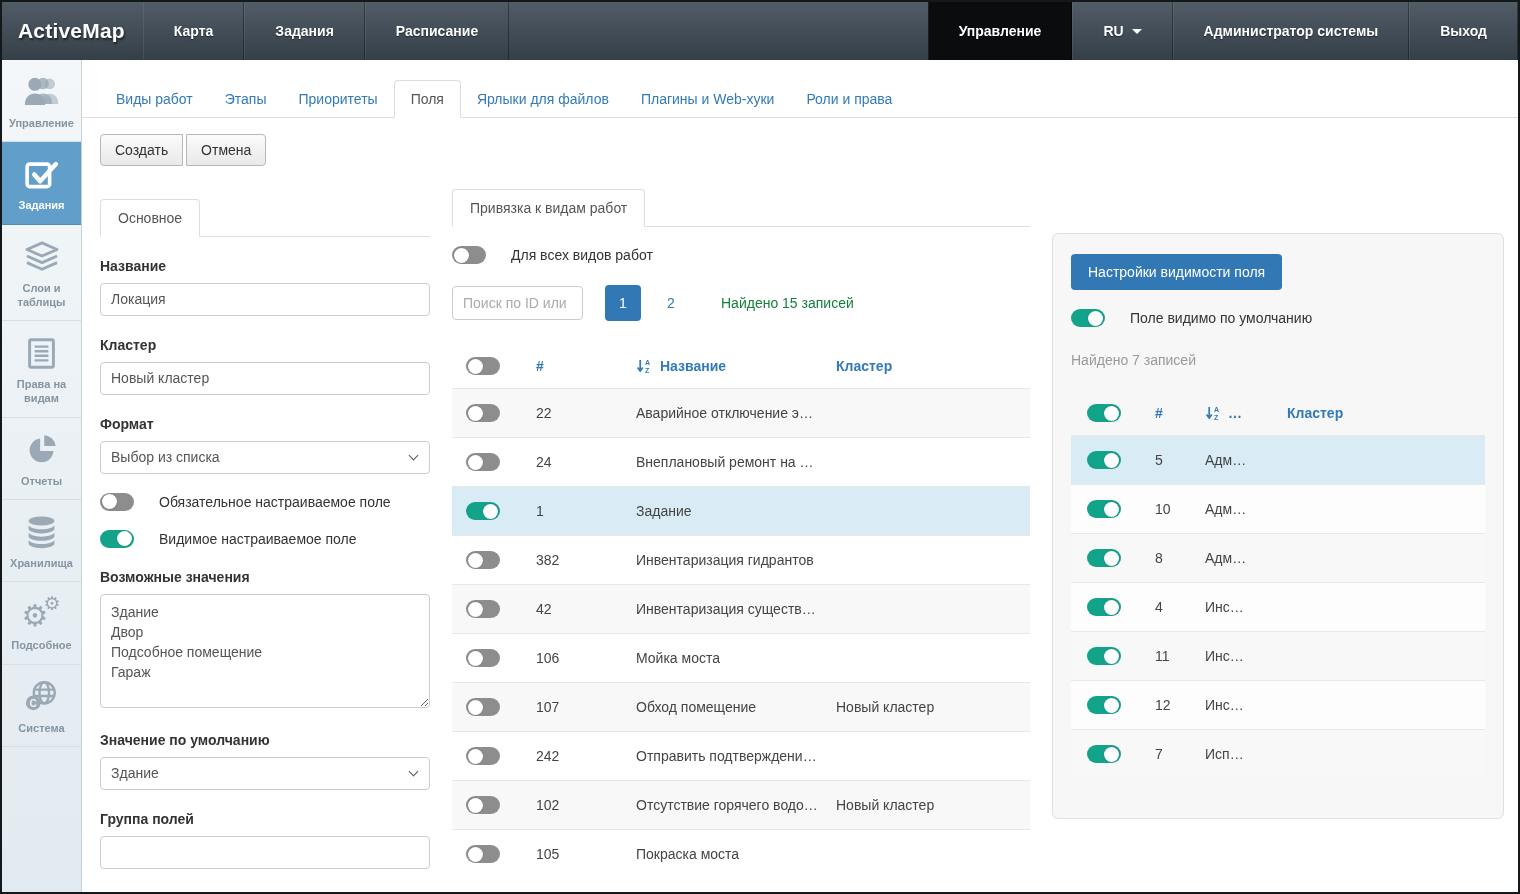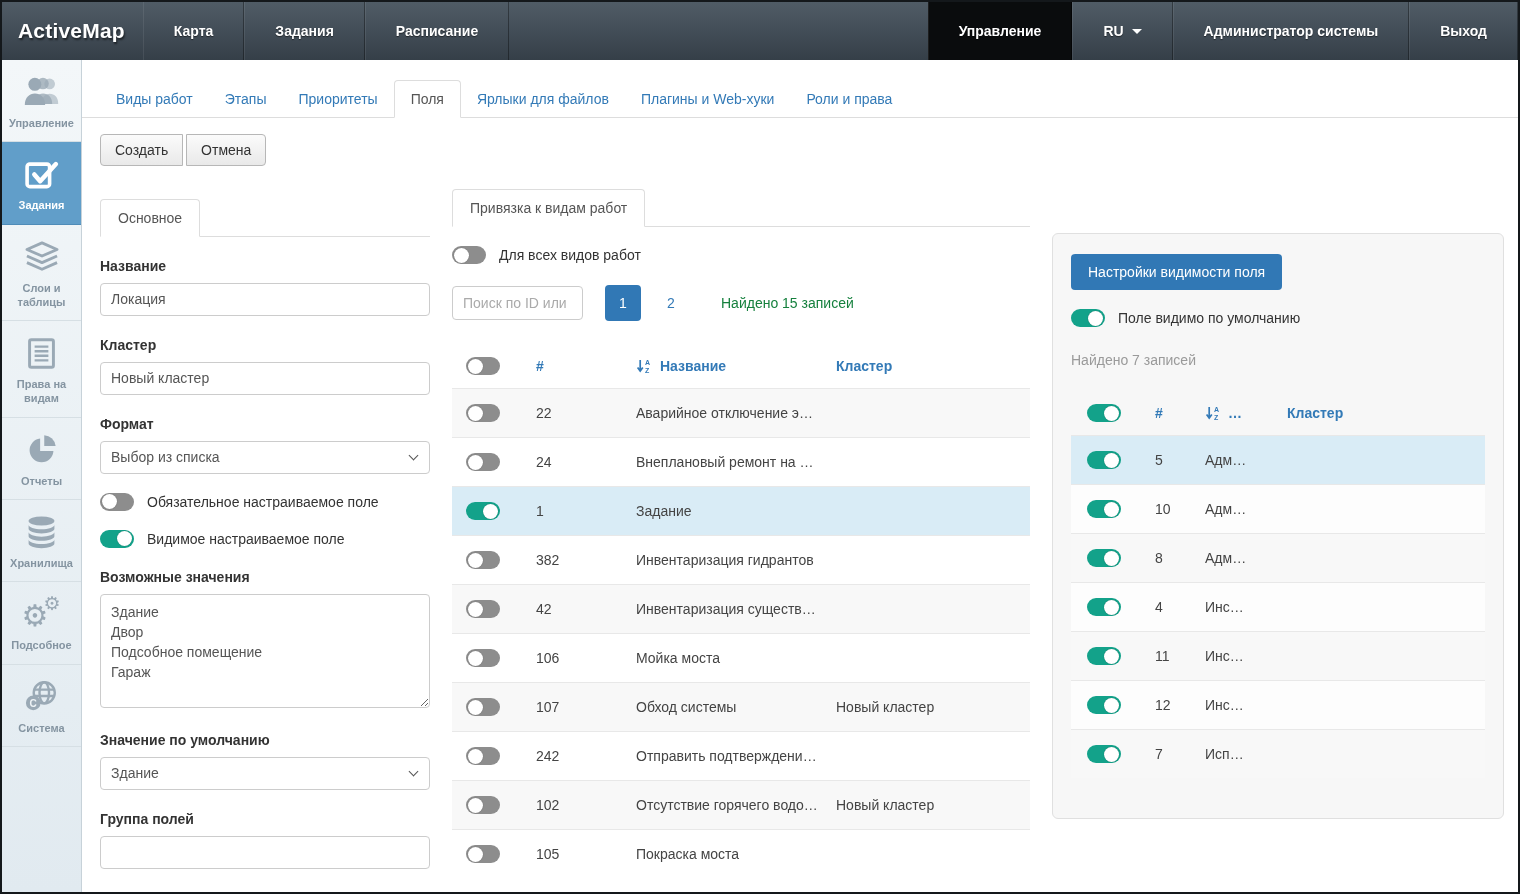--- a/index.html
+++ b/index.html
@@ -56,21 +56,21 @@
   .select-wrap{position:relative}
   select{appearance:none;-webkit-appearance:none;-moz-appearance:none;width:100%;height:33px;border:1px solid #ccc;border-radius:4px;padding:0 10px;font-size:14px;color:#555;background:#fff;font-family:inherit}
   .chev{position:absolute;right:13px;top:11px;width:7px;height:7px;border-right:1.6px solid #555;border-bottom:1.6px solid #555;transform:rotate(45deg);pointer-events:none}
   textarea.values-area{width:100%;height:114px;border:1px solid #ccc;border-radius:4px;padding:7px 10px;font-size:14px;line-height:1.45;color:#555;font-family:inherit;resize:both}
 
   
   .toggle{flex:0 0 auto;width:34px;height:18px;border-radius:10px;background:#8d8d8d;position:relative;display:inline-block;cursor:pointer;vertical-align:middle}
   .toggle::after{content:"";position:absolute;width:15px;height:15px;border-radius:50%;background:#fff;top:1.5px;left:2px;box-shadow:0 0 1px rgba(0,0,0,.4)}
   .toggle.on{background:#13a28a}
   .toggle.on::after{left:auto;right:2px}
-  .toggle-row{display:flex;align-items:center;gap:13px;margin-top:19px;color:#333}
+  .toggle-row{display:flex;align-items:center;gap:25px;margin-top:19px;color:#333}
 
   
   .col-binding{width:578px;flex:0 0 578px}
   .search-row{display:flex;align-items:center;margin-top:21px}
   .search-input{width:131px;height:34px;border:1px solid #ccc;border-radius:4px;padding:0 10px;font-size:14px;color:#555;font-family:inherit}
   .search-input::placeholder{color:#aaa}
   .page-btn{min-width:36px;height:36px;border-radius:4px;display:flex;align-items:center;justify-content:center;cursor:pointer}
   .page-btn.active{background:#3178b5;color:#fff;margin-left:22px}
   .page-btn.link{color:#337ab7;margin-left:12px}
   .found-text{color:#15803d;margin-left:32px}
@@ -379,21 +379,21 @@
                 </div>
               <div class="grid-row">
                   <span class="gc-toggle"><span class="toggle"></span></span>
                   <span class="gc-id">106</span>
                   <span class="gc-name">Мойка моста</span>
                   <span class="gc-cluster"></span>
                 </div>
               <div class="grid-row">
                   <span class="gc-toggle"><span class="toggle"></span></span>
                   <span class="gc-id">107</span>
-                  <span class="gc-name">Обход системы</span>
+                  <span class="gc-name">Обход помещение</span>
                   <span class="gc-cluster">Новый кластер</span>
                 </div>
               <div class="grid-row">
                   <span class="gc-toggle"><span class="toggle"></span></span>
                   <span class="gc-id">242</span>
                   <span class="gc-name">Отправить подтверждени…</span>
                   <span class="gc-cluster"></span>
                 </div>
               <div class="grid-row">
                   <span class="gc-toggle"><span class="toggle"></span></span>

